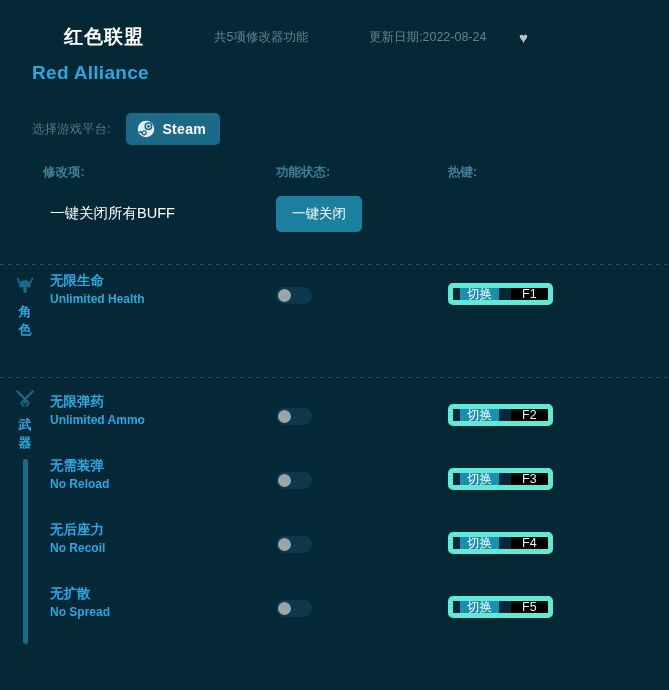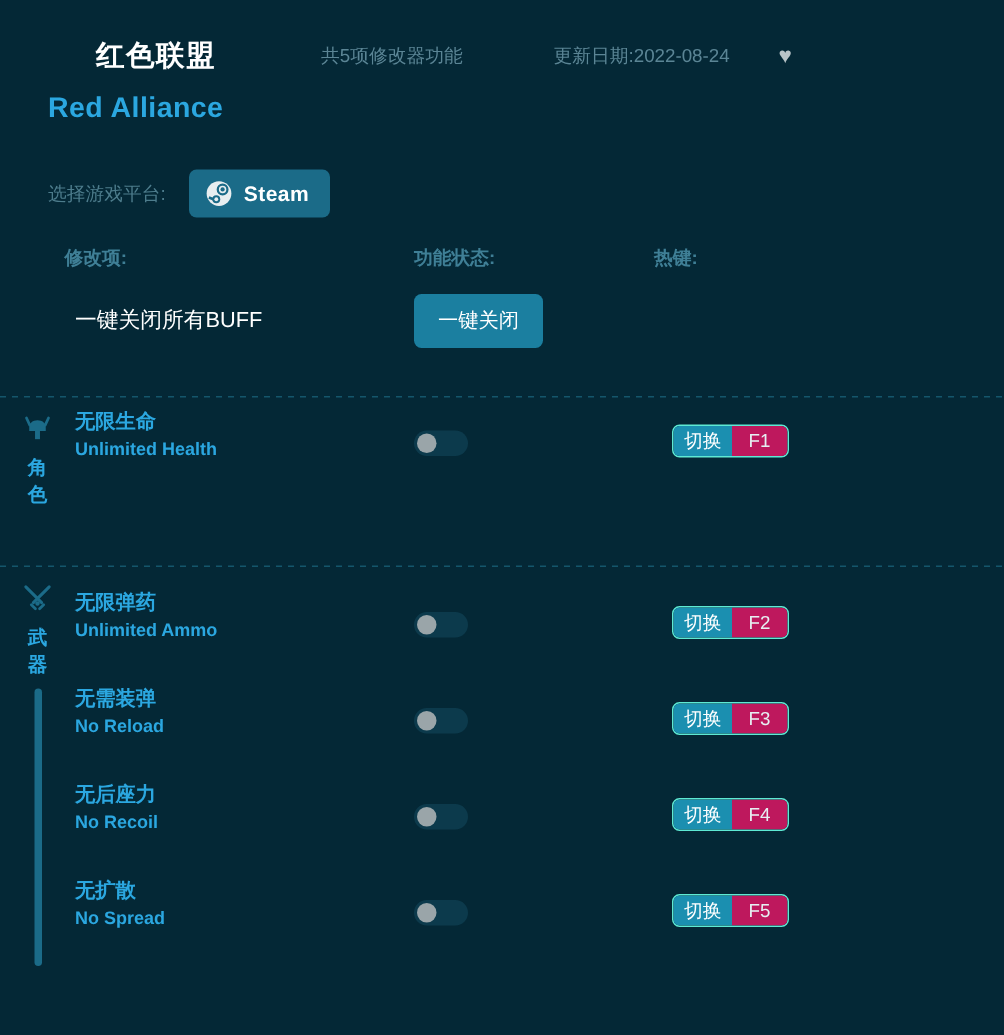--- a/index.html
+++ b/index.html
@@ -94,21 +94,21 @@
   }
   .col-headers > div {
     position: absolute;
     font-size: 12.5px;
     color: #3f7f96;
     font-weight: bold;
     top: 0;
   }
   .ch-mod   { left: 43px; }
   .ch-state { left: 276px; }
-  .ch-key   { left: 436px; }
+  .ch-key   { left: 448px; }
 
   
   .onekey-row {
     position: relative;
     height: 56px;
   }
   .onekey-label {
     position: absolute;
     left: 50px;
     top: 8px;
@@ -213,43 +213,45 @@
     height: 13px;
     border-radius: 50%;
     background: #9aa5a9;
   }
   .hotkey {
     position: absolute;
     left: 398px;
     top: 18px;
     display: inline-flex;
     align-items: stretch;
-    border: 1px solid #5eead4;
+    border: 5px solid #5eead4;
     border-radius: 5px;
     overflow: hidden;
     height: 22px;
     cursor: pointer;
+    padding-left: 7px;
   }
   .hotkey .hk-action {
     background: #1b8fb0;
     color: #ffffff;
     font-size: 12.5px;
     padding: 0 7px;
     display: flex;
     align-items: center;
     line-height: 1;
   }
   .hotkey .hk-key {
-    background: #be185d;
+    background: #000000;
     color: #e6eff2;
     font-size: 12.5px;
     padding: 0 11px;
     display: flex;
     align-items: center;
     line-height: 1;
+    margin-left: 12px;
   }
 </style>
 </head>
 <body>
 
 <div class="header">
   <div class="header-row">
     <div class="game-title-cn">红色联盟</div>
     <div class="meta-count">共5项修改器功能</div>
     <div class="meta-date">更新日期:2022-08-24</div>

